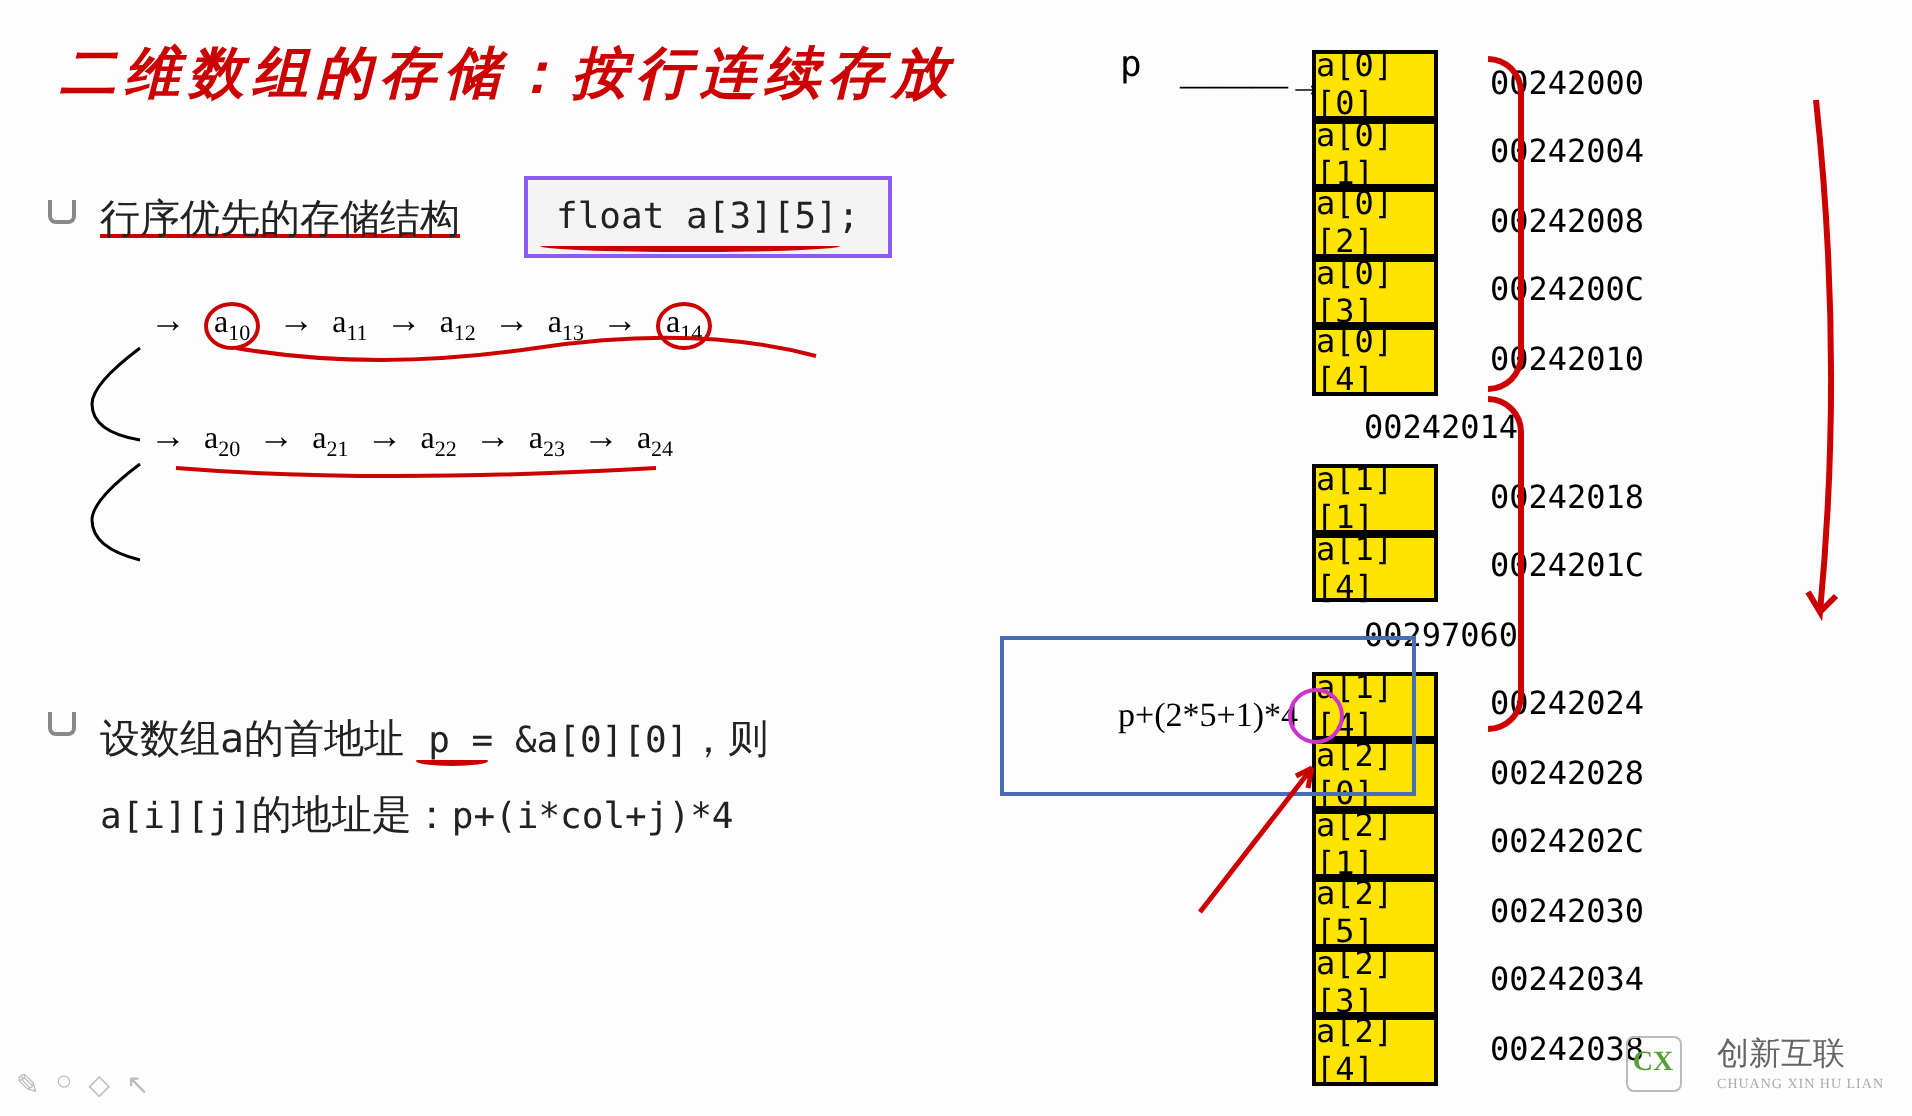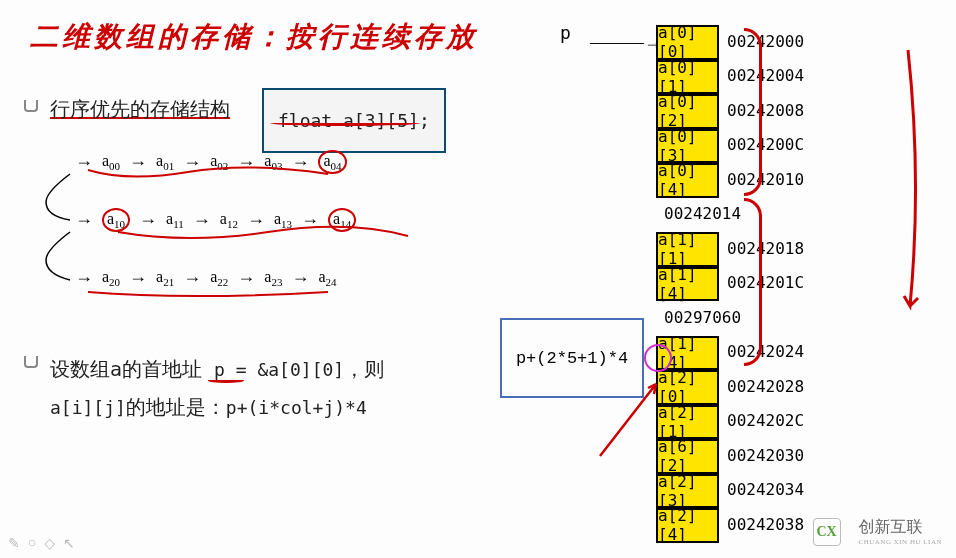--- a/index.html
+++ b/index.html
@@ -38,23 +38,23 @@
 .section1-text {
   font-size: 20px;
   color: #222;
   text-decoration: underline;
   text-decoration-color: #c00;
 }
 .codebox {
   position: absolute;
   top: 88px;
   left: 262px;
-  border: 2px solid #0c4a6e;
+  border: 2px solid #8b5cf6;
   background: #f4f4f4;
-  padding: 20px 14px;
+  padding: 8px 14px;
   font-family: "Consolas", monospace;
   font-size: 18px;
   color: #222;
 }
 .redline-under-codebox {
   position: absolute;
   top: 120px;
   left: 270px;
   width: 150px;
   height: 6px;
@@ -130,21 +130,21 @@
   background: #ffe400;
   border: 2px solid #000;
   margin-bottom: -2px;
   display: flex;
   align-items: center;
   justify-content: center;
   font-family: "Consolas", monospace;
   font-size: 16px;
 }
 .mem-addr {
-  margin-left: 8px;
+  margin-left: 26px;
   font-family: "Consolas", monospace;
   font-size: 16px;
 }
 .red-bracket {
   position: absolute;
   border: 3px solid #c00;
   border-left: none;
   border-radius: 0 30px 30px 0;
 }
 .bracket1 { top: 28px; left: 744px; width: 18px; height: 168px; }
@@ -154,27 +154,27 @@
   top: 50px;
   left: 900px;
   width: 20px;
   height: 260px;
 }
 .red-down-arrow svg { overflow: visible; }
 .formula-box {
   position: absolute;
   top: 318px;
   left: 500px;
-  width: 144px;
+  width: 208px;
   height: 80px;
   border: 2px solid #4a6db8;
   display: flex;
   align-items: center;
   justify-content: center;
-  font-family: Liberation Mono, monospace;
+  font-family: Liberation Serif, serif;
   font-size: 17px;
 }
 .magenta-circle {
   position: absolute;
   top: 344px;
   left: 644px;
   width: 28px;
   height: 28px;
   border: 2px solid #d030d0;
   border-radius: 50%;
@@ -225,35 +225,20 @@
 <span class="bullet-icon" style="top:100px;left:24px"></span>
 <div class="section1">
   <span class="section1-text">行序优先的存储结构</span>
 </div>
 <div class="codebox">float a[3][5];</div>
 <div class="redline-under-codebox"></div>
 
 <div class="diagram">
   <div class="row">
     <span class="arrow-el arr">→</span>
-    <span class="arrow-el">a<sub>00</sub></span>
-    <span class="arrow-el arr">→</span>
-    <span class="arrow-el">a<sub>01</sub></span>
-    <span class="arrow-el arr">→</span>
-    <span class="arrow-el">a<sub>02</sub></span>
-    <span class="arrow-el arr">→</span>
-    <span class="arrow-el">a<sub>03</sub></span>
-    <span class="arrow-el arr">→</span>
-    <span class="arrow-el redcircle">a<sub>04</sub></span>
-    <svg style="position:absolute;top:2px;left:-2px;width:380px;height:50px;pointer-events:none">
-        <path d="M20 18 Q 60 30 120 20 T 260 22" stroke="#c00" stroke-width="2" fill="none"></path>
-      </svg>
-  </div>
-  <div class="row">
-    <span class="arrow-el arr">→</span>
     <span class="arrow-el redcircle">a<sub>10</sub></span>
     <span class="arrow-el arr">→</span>
     <span class="arrow-el">a<sub>11</sub></span>
     <span class="arrow-el arr">→</span>
     <span class="arrow-el">a<sub>12</sub></span>
     <span class="arrow-el arr">→</span>
     <span class="arrow-el">a<sub>13</sub></span>
     <span class="arrow-el arr">→</span>
     <span class="arrow-el redcircle">a<sub>14</sub></span>
     <svg style="position:absolute;top:6px;left:-2px;width:380px;height:50px;pointer-events:none">
@@ -335,21 +320,21 @@
     </div>
     <div class="mem-row">
       <div class="mem-cell">a[2][0]</div>
       <div class="mem-addr">00242028</div>
     </div>
     <div class="mem-row">
       <div class="mem-cell">a[2][1]</div>
       <div class="mem-addr">0024202C</div>
     </div>
     <div class="mem-row">
-      <div class="mem-cell">a[6][2]</div>
+      <div class="mem-cell">a[2][5]</div>
       <div class="mem-addr">00242030</div>
     </div>
     <div class="mem-row">
       <div class="mem-cell">a[2][3]</div>
       <div class="mem-addr">00242034</div>
     </div>
     <div class="mem-row">
       <div class="mem-cell">a[2][4]</div>
       <div class="mem-addr">00242038</div>
     </div>

